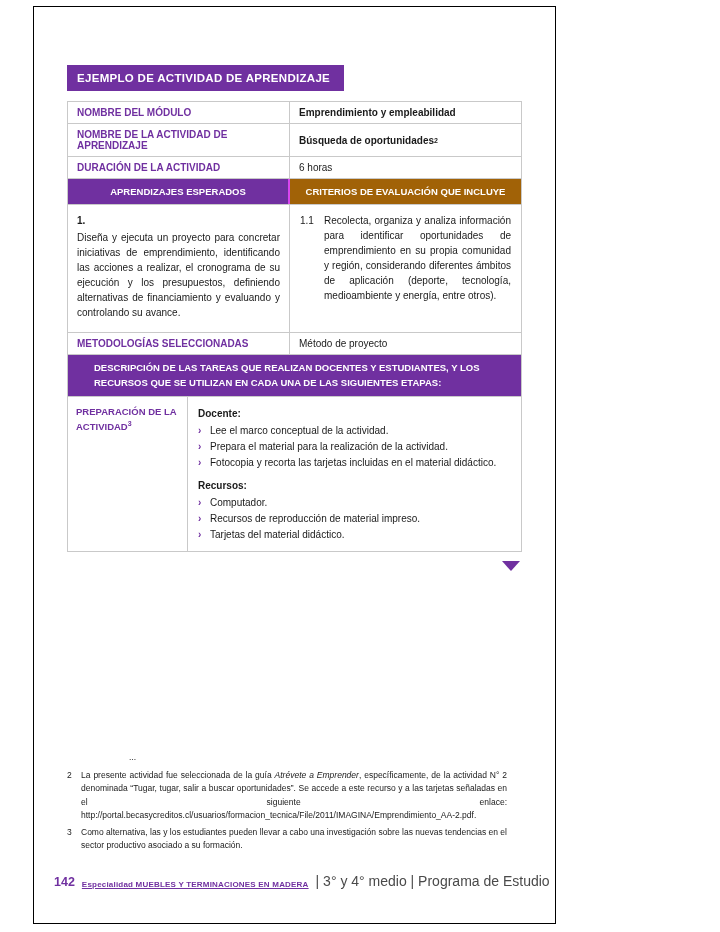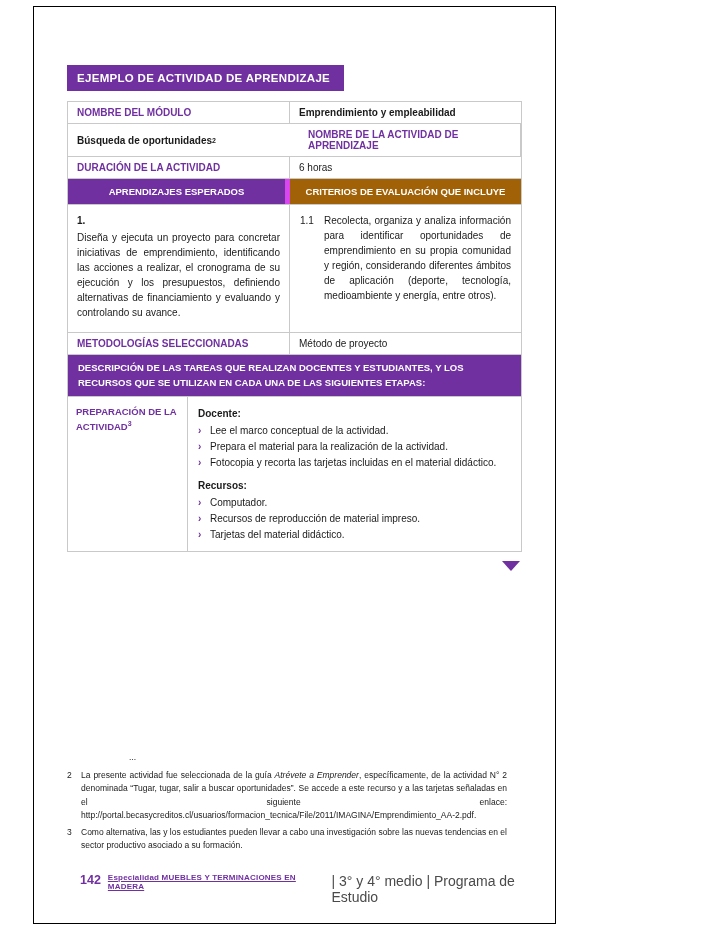--- a/index.html
+++ b/index.html
@@ -37,21 +37,21 @@
     color:#7030a0; font-weight:bold; font-size:10px;
     display:flex; align-items:center;
   }
   .val { flex:1; font-size:10px; display:flex; align-items:center; }
   .val.bold { font-weight:bold; }
   .row.min { min-height:21px; }
 
   .hdr { display:flex; border-bottom:1px solid #c9c9c9; }
   .hdr-left {
     width:222px; flex:none; background:#7030a0;
-    border-right:5px solid #d946ef;
+    border-right:2px solid #d946ef;
   }
   .hdr-right { flex:1; background:#a16207; }
   .hdr > div {
     color:#fff; font-weight:bold; font-size:9.5px;
     text-align:center; padding:7px 6px; min-height:23px;
     display:flex; align-items:center; justify-content:center;
   }
 
   .body-row { display:flex; border-bottom:1px solid #c9c9c9; min-height:128px; }
   .exp-cell {
@@ -61,21 +61,21 @@
   .exp-num { font-weight:bold; margin-bottom:2px; }
   .exp-text { text-align:justify; }
   .crit-cell { flex:1; padding:8px 10px; font-size:10px; line-height:1.5; }
   .hang { display:flex; }
   .hang .num { width:24px; flex:none; }
   .hang .txt { flex:1; text-align:justify; }
 
   .desc-band {
     background:#7030a0; color:#fff;
     font-weight:bold; font-size:9.5px; line-height:1.55;
-    padding:6px 10px; min-height:36px;
+    padding:6px 26px; min-height:36px;
     border-bottom:1px solid #c9c9c9;
   }
 
   .prep-row { display:flex; min-height:142px; }
   .prep-lab {
     width:120px; flex:none;
     border-right:1px solid #c9c9c9;
     padding:8px 8px;
     color:#7030a0; font-weight:bold; font-size:9.5px; line-height:1.45;
   }
@@ -96,22 +96,22 @@
     position:absolute; left:33px; right:48px; top:744px;
     font-size:8.5px; line-height:1.55; color:#1a1a1a;
   }
   .dots { margin-left:62px; margin-bottom:5px; font-size:8.5px; }
   .fn { display:flex; margin-bottom:4px; }
   .fn .fn-num { width:14px; flex:none; }
   .fn .fn-txt { flex:1; text-align:justify; }
   .fn .it { font-style:italic; }
 
   .footer {
-    position:absolute; left:46px; top:866px;
-    display:flex; align-items:flex-start; gap:7px;
+    position:absolute; left:20px; top:866px;
+    display:flex; align-items:flex-end; gap:7px;
   }
   .pg { color:#7030a0; font-weight:bold; font-size:12.5px; }
   .spec { color:#7030a0; font-weight:bold; font-size:8px; letter-spacing:.2px;text-decoration:underline; }
   .meta { color:#4a4a4a; font-size:14px; }
 
   sup { font-size:7px; }
 </style>
 </head>
 <body>
 
@@ -121,25 +121,25 @@
     <div class="badge">EJEMPLO DE ACTIVIDAD DE APRENDIZAJE</div>
 
     <div class="tbl">
 
       <div class="row min">
         <div class="cell lab">NOMBRE DEL MÓDULO</div>
         <div class="cell val bold">Emprendimiento y empleabilidad</div>
       </div>
 
       <div class="row min">
+        <div class="cell lab">NOMBRE DE LA ACTIVIDAD DE APRENDIZAJE</div>
         <div class="cell val bold">
           <span>Búsqueda de oportunidades</span>
             <sup>2</sup>
         </div>
-        <div class="cell lab">NOMBRE DE LA ACTIVIDAD DE APRENDIZAJE</div>
       </div>
 
       <div class="row min">
         <div class="cell lab">DURACIÓN DE LA ACTIVIDAD</div>
         <div class="cell val">6 horas</div>
       </div>
 
       <div class="hdr">
         <div class="hdr-left">APRENDIZAJES ESPERADOS</div>
         <div class="hdr-right">CRITERIOS DE EVALUACIÓN QUE INCLUYE</div>

